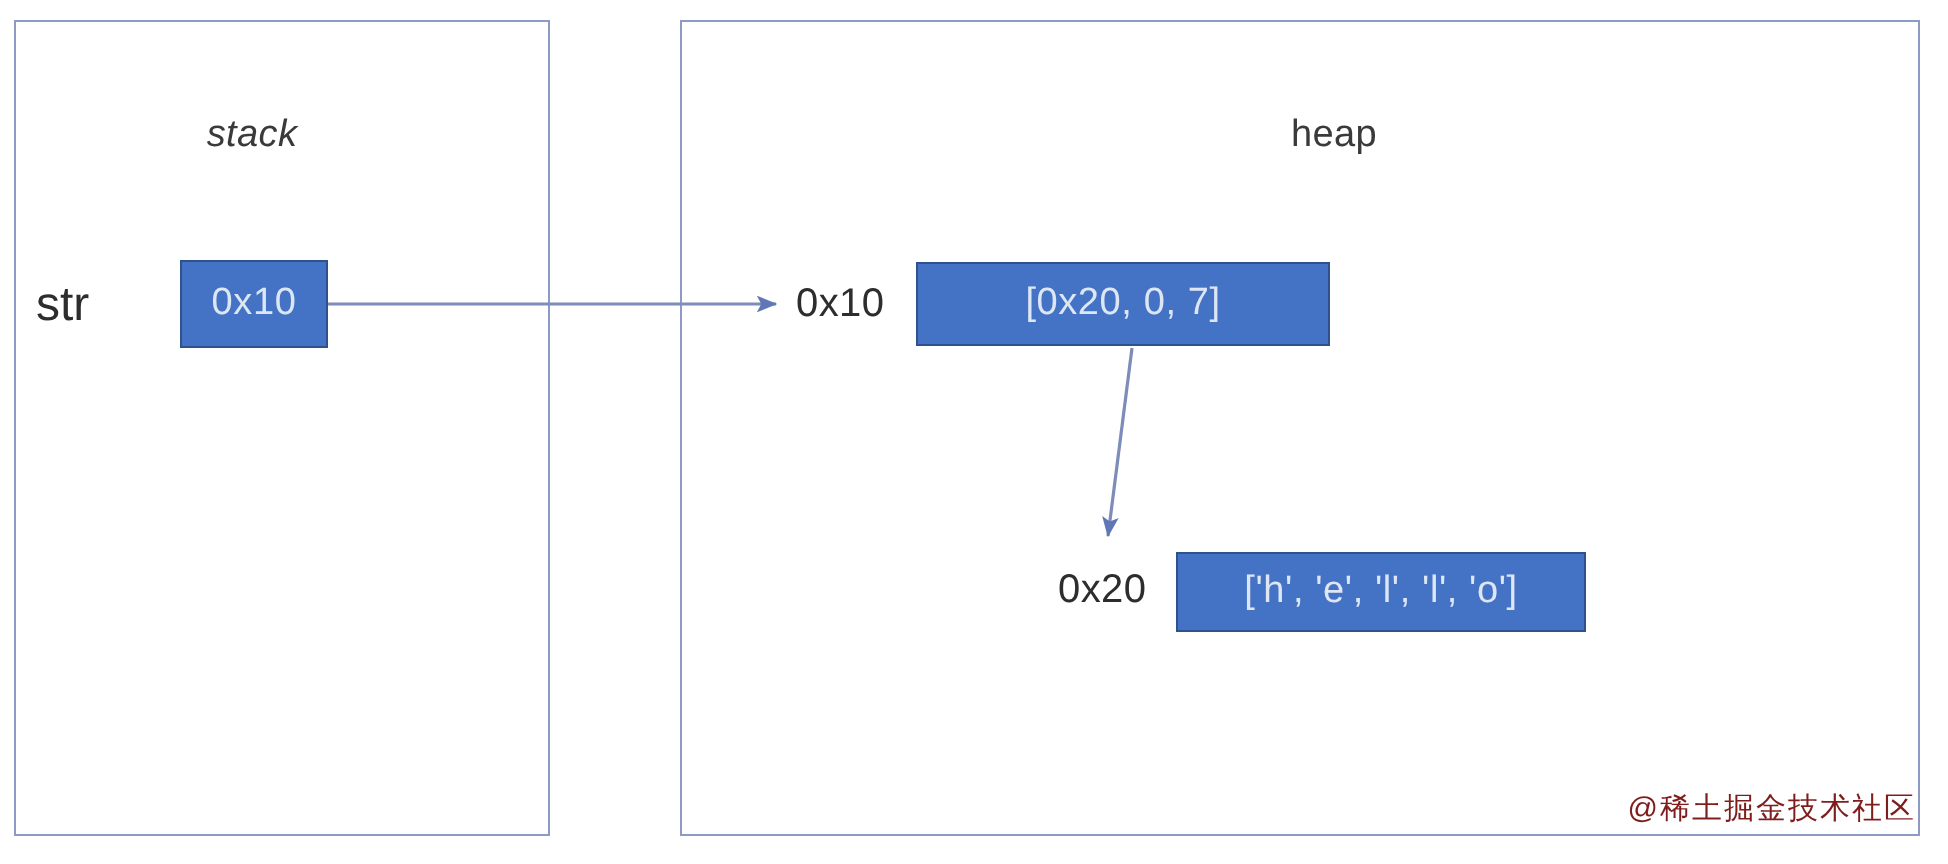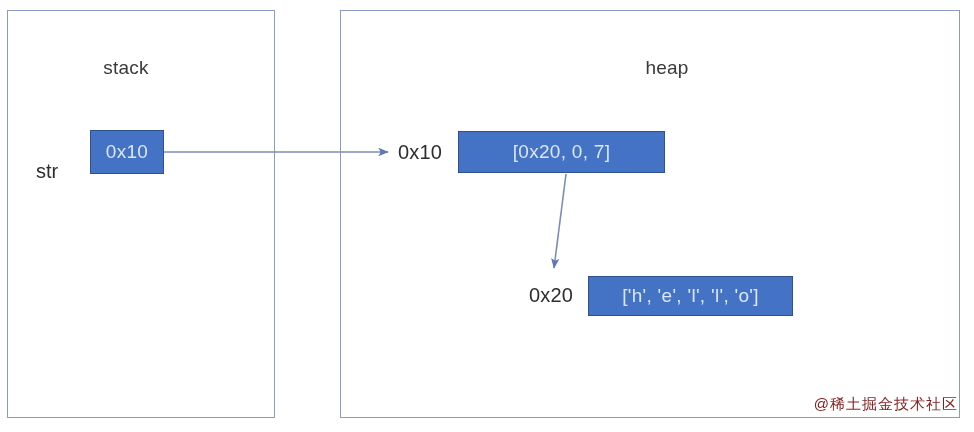--- a/index.html
+++ b/index.html
@@ -30,21 +30,21 @@
   #heap-region  { left: 340px; top: 10px; width: 620px; height: 408px; }
 
   .region-title {
     position: absolute;
     font-size: 19px;
     color: #3a3a3a;
     letter-spacing: 0.2px;
     white-space: nowrap;
     transform: translateX(-50%);
   }
-  #stack-title { left: 126px; top: 57px; }
+  #stack-title { left: 126px; top: 57px; font-style: italic; }
   #heap-title  { left: 667px; top: 57px; }
 
   
   .vbox {
     position: absolute;
     box-sizing: border-box;
     background: #4472c4;
     border: 1.5px solid #2f528f;
     color: #dce6f5;
     font-size: 19px;
@@ -65,26 +65,25 @@
     color: #2d2d2d;
     white-space: nowrap;
     letter-spacing: 0.2px;
   }
   #addr-0x10-label { left: 398px; top: 141px; }
   #addr-0x20-label { left: 529px; top: 284px; }
 
   
   #var-str-label {
     position: absolute;
-    left: 36px;
+    left: 18px;
     top: 139px;
-    font-size: 20px;
+    font-size: 24px;
     color: #2d2d2d;
     white-space: nowrap;
-    margin-top: 21px;
   }
   #var-str-squiggle {
     position: absolute;
     left: 29px;
     top: 163px;
     width: 30px;
     height: 5px;
     overflow: hidden;
   }
 

